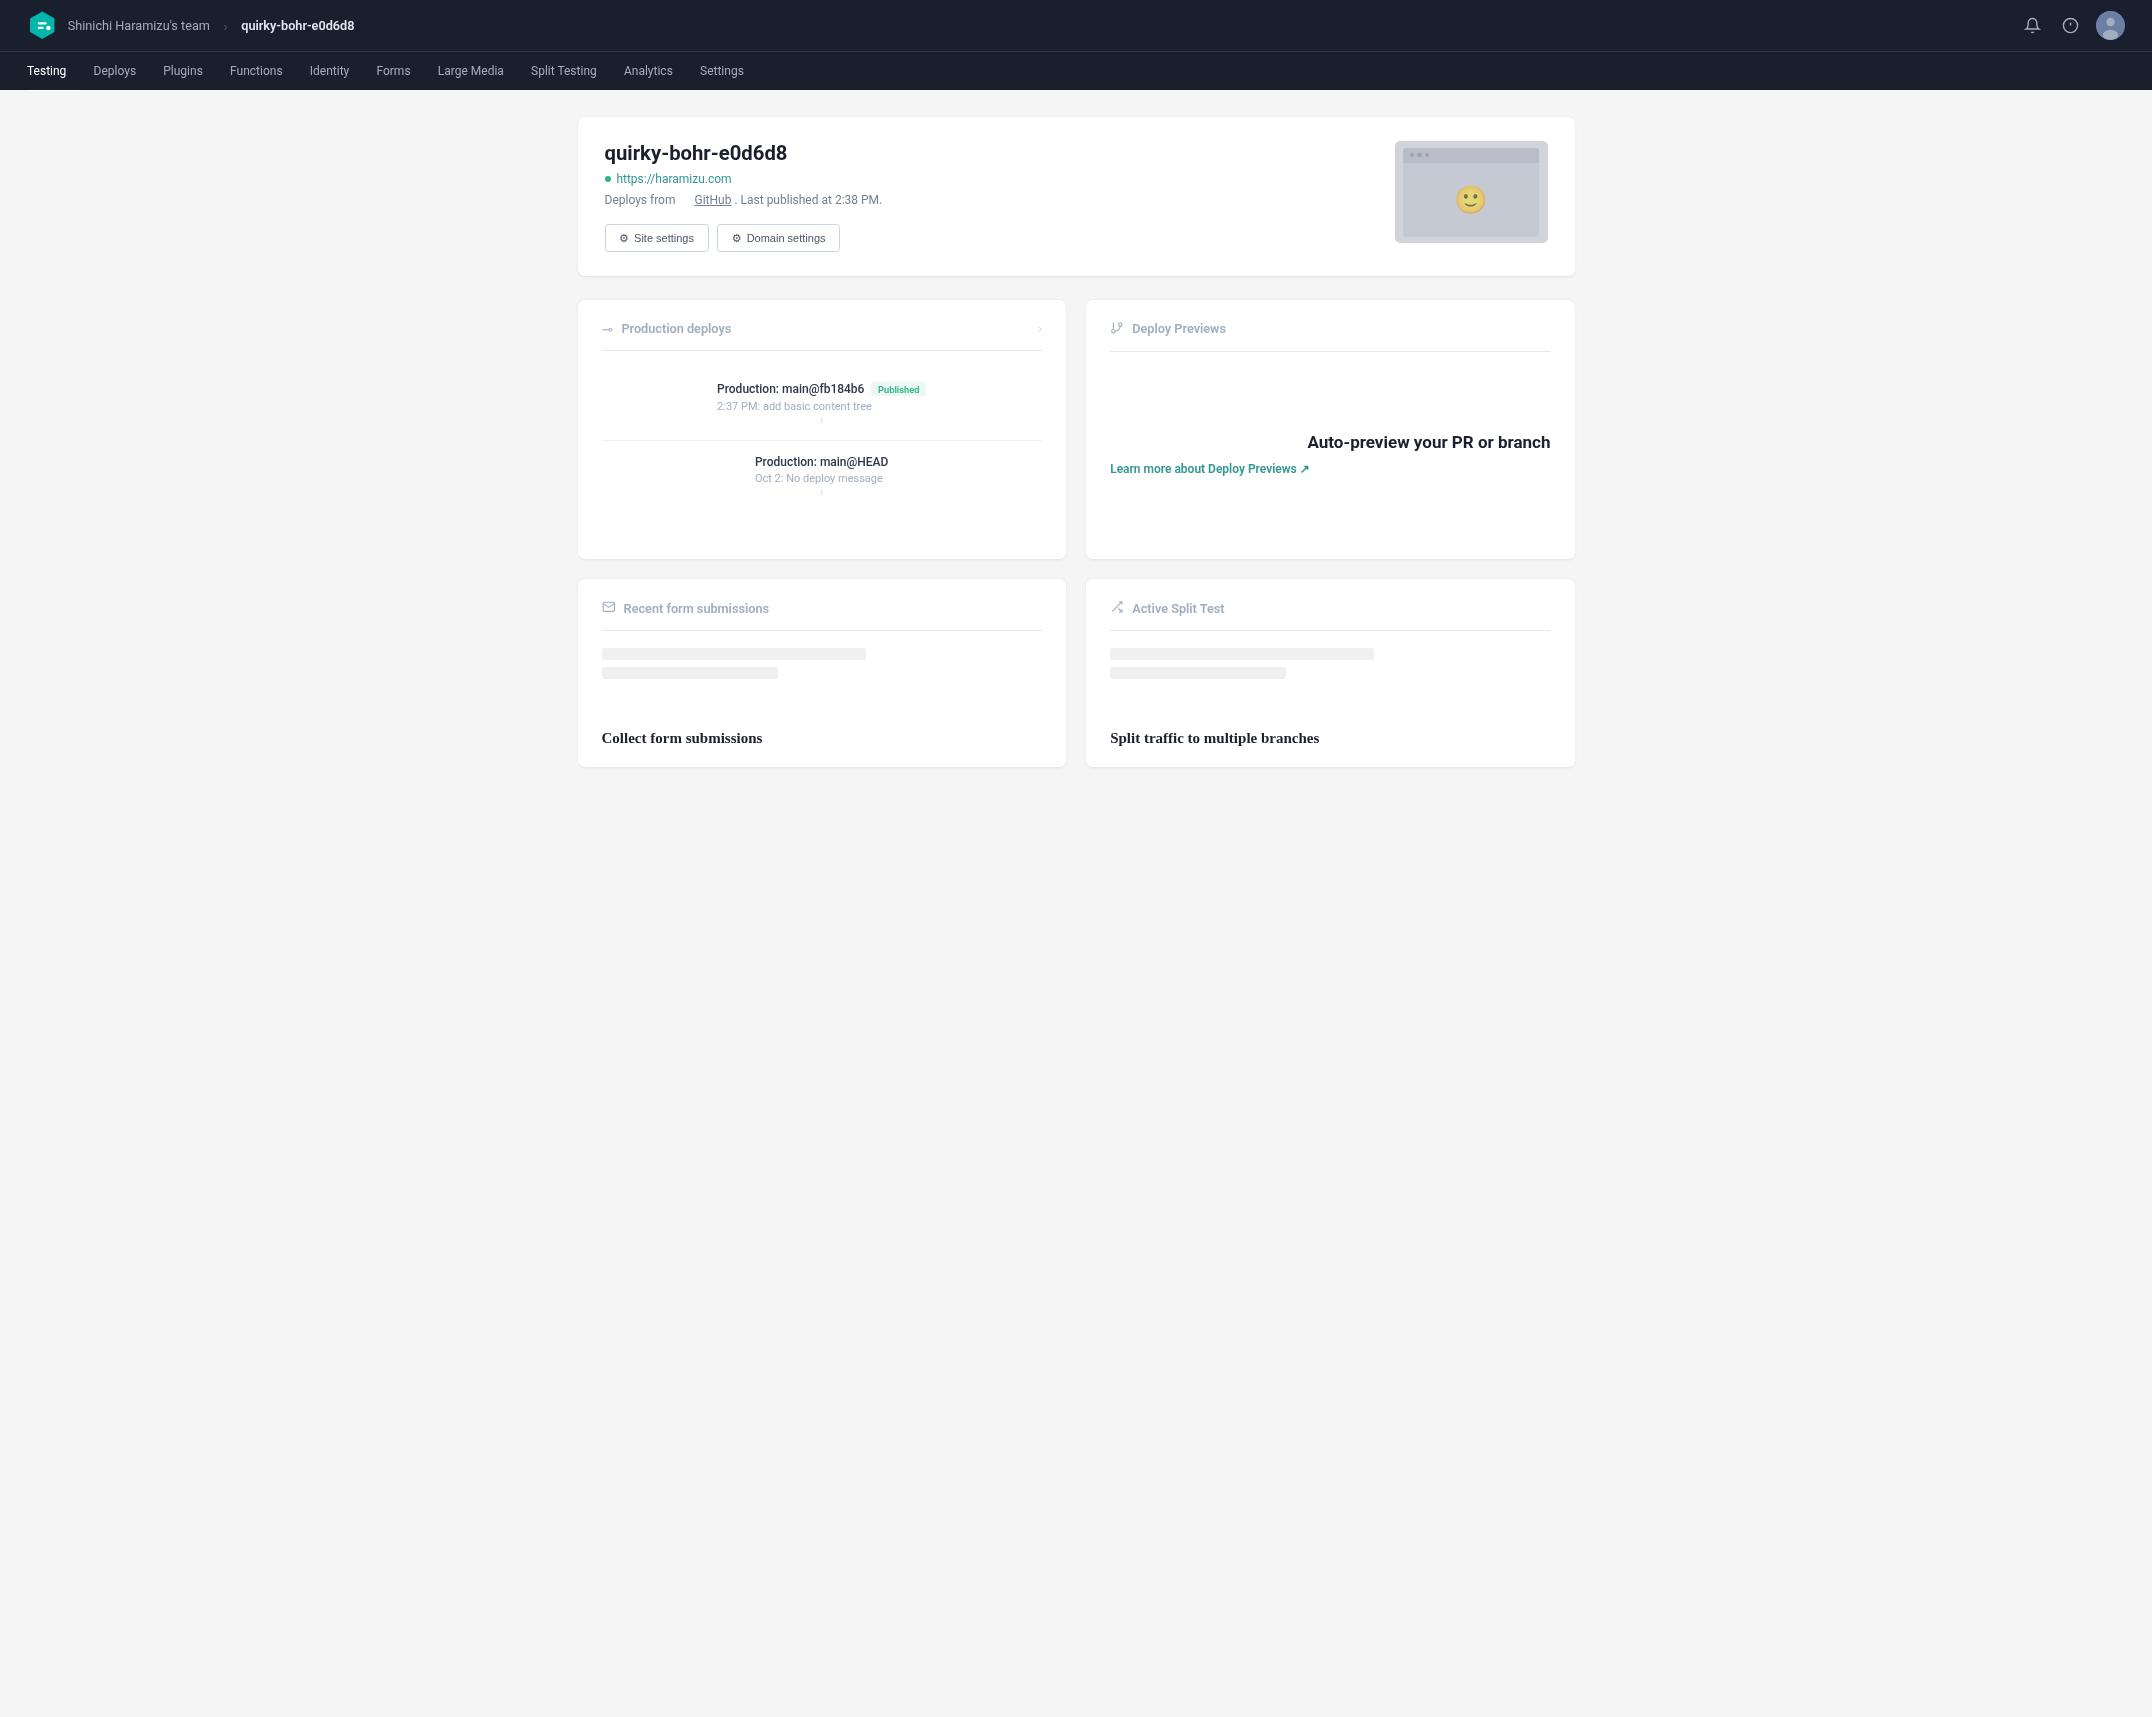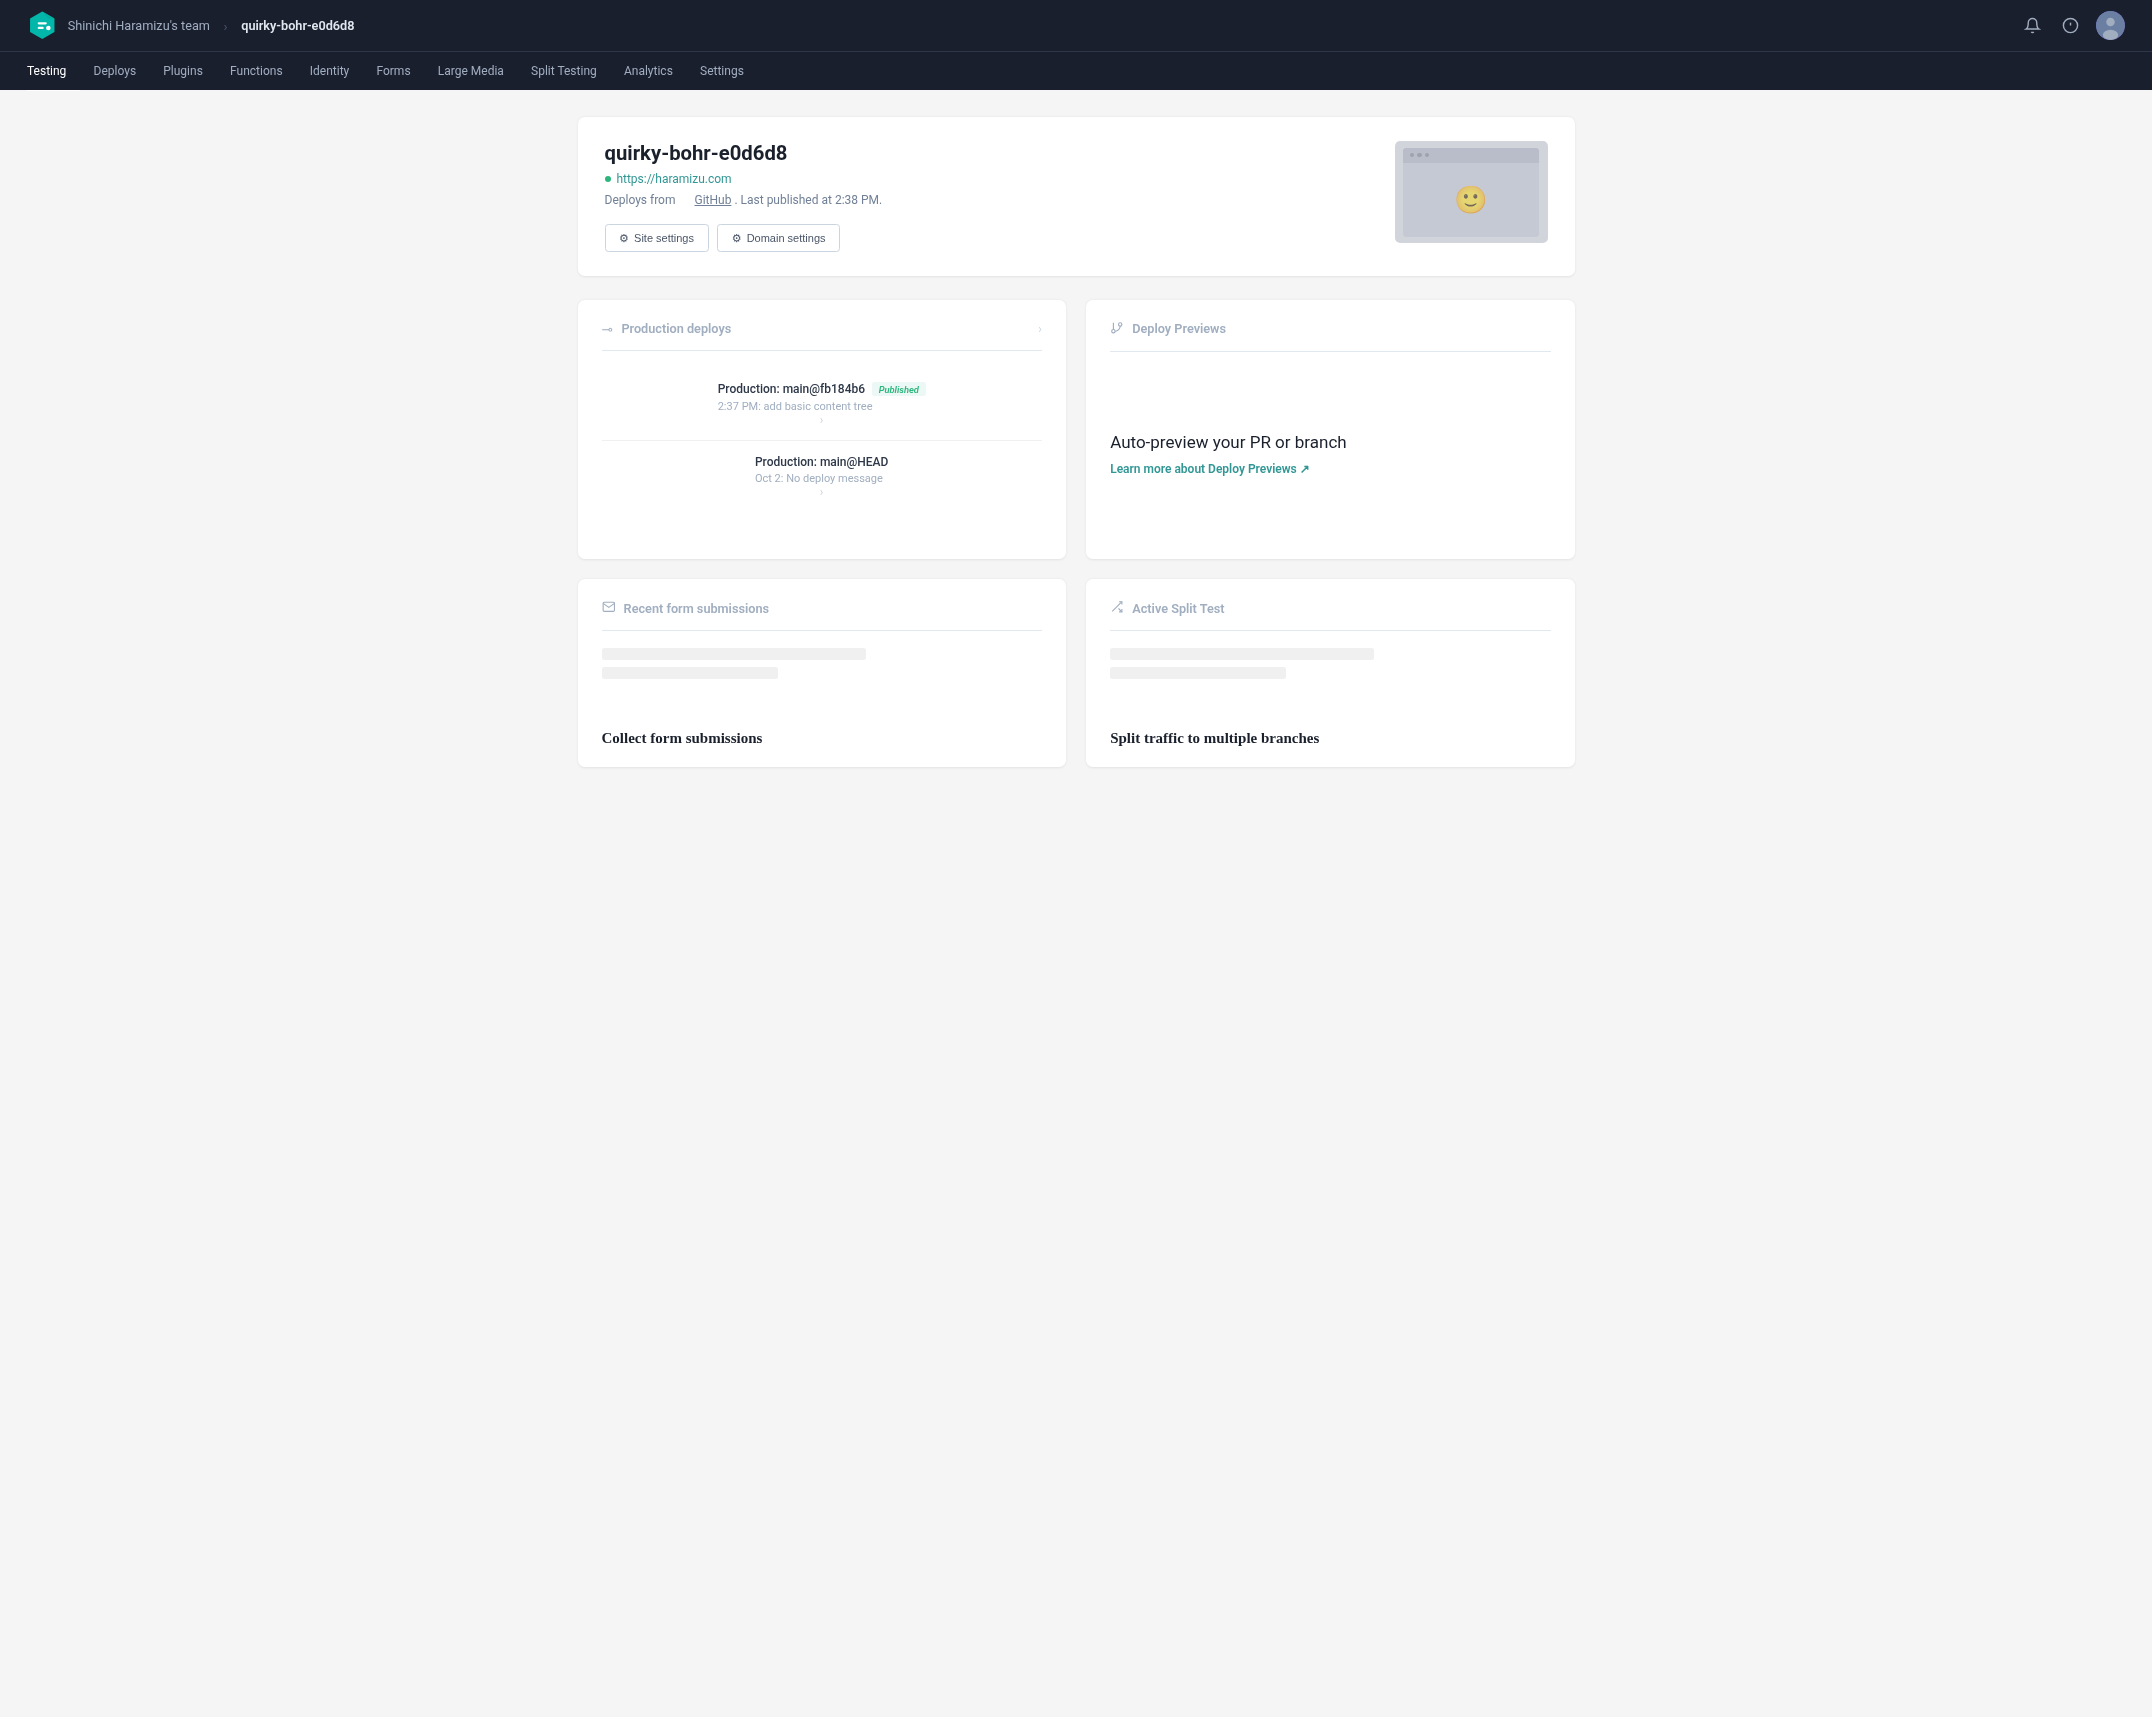--- a/index.html
+++ b/index.html
@@ -271,43 +271,43 @@
       align-items: center;
       gap: 6.8px;
     }
     .badge-published {
       background: #ebf8f5;
       color: #2cb67d;
       font-size: 9.3px;
       font-weight: 600;
       padding: 1.7px 6.8px;
       border-radius: 2.5px;
-      font-style: italic;
     }
     .deploy-item-sub {
       font-size: 11px;
       color: #a0aec0;
     }
     .deploy-chevron {
       color: #cbd5e0;
       font-size: 12px;
     }
 
     
     .deploy-previews-empty {
       display: flex;
       flex-direction: column;
       justify-content: center;
       min-height: 170px;
     }
     .deploy-previews-title {
       font-size: 17px;
-      font-weight: 400;
+      font-weight: 700;
       color: #1a202c;
       margin-bottom: 10.2px;
+      text-align: right;
     }
     .deploy-previews-desc {
       font-size: 12px;
       color: #718096;
       line-height: 1.6;
       margin-bottom: 13.6px;
     }
     .deploy-previews-link {
       color: #319795;
       font-size: 12px;

